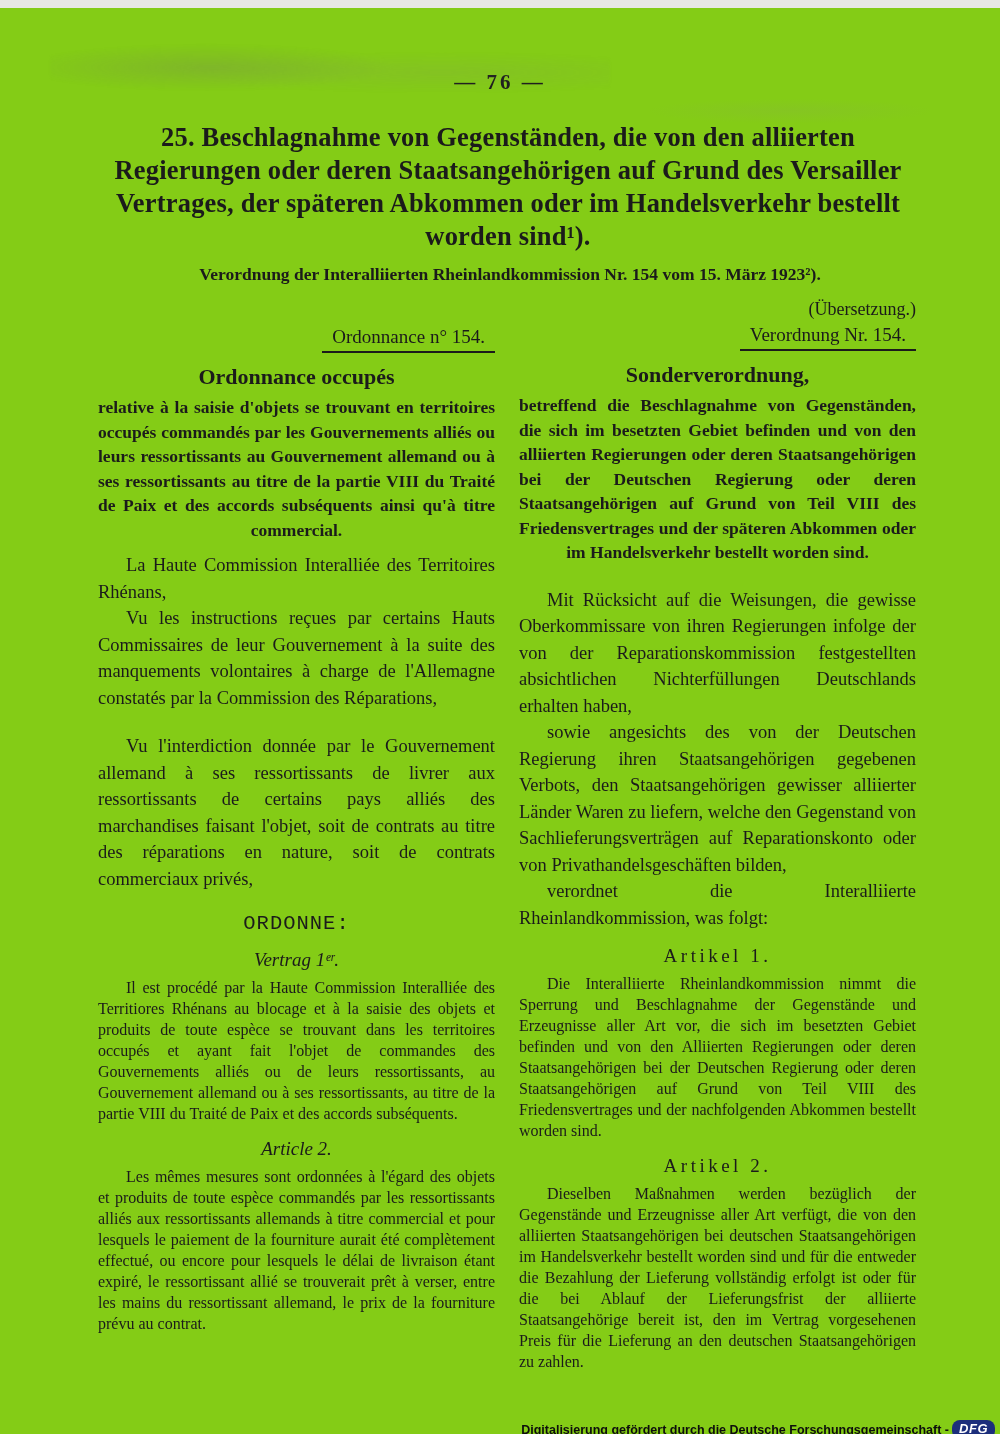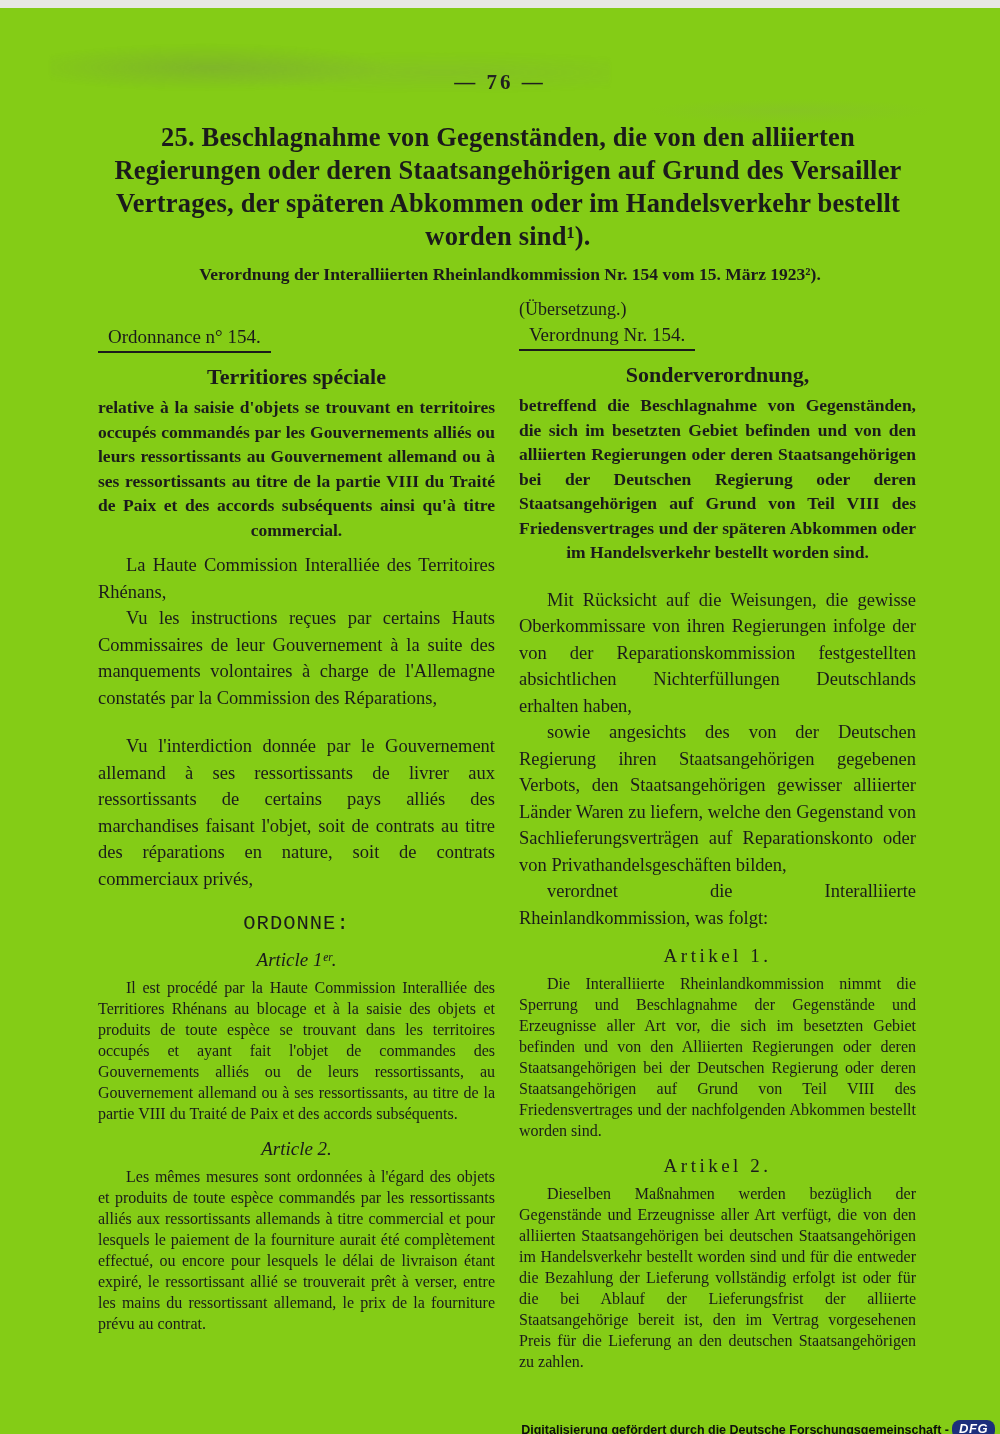--- a/index.html
+++ b/index.html
@@ -51,25 +51,25 @@
   }
   .columns {
     display:flex;
     width:818px;
     margin:14px 84px 0 98px;
     gap:24px;
   }
   .col { flex:1; min-width:0; }
 
   .translation-note {
-    text-align:left;
+    text-align:right;
     font-size:18px;
     margin-bottom:4px;
   }
-  .col-title-row { text-align:left; margin-top:0; }
+  .col-title-row { text-align:right; margin-top:0; }
   .col.left .col-title-row { margin-top:27px; }
   .col-title {
     display:inline-block;
     font-size:19px;
     padding:0 10px 3px;
     border-bottom:2.5px solid #1b1b1b;
   }
   .col-heading {
     text-align:center;
     font-weight:bold;
@@ -147,28 +147,28 @@
   <h1 class="doc-title">25. Beschlagnahme von Gegenständen, die von den alliierten Regierungen oder deren Staatsangehörigen auf Grund des Versailler Vertrages, der späteren Abkommen oder im Handelsverkehr bestellt worden sind¹).</h1>
 
   <div class="doc-subtitle">Verordnung der Interalliierten Rheinlandkommission Nr. 154 vom 15. März 1923²).</div>
 
   <div class="columns">
 
     <div class="col left">
       <div class="col-title-row">
         <span class="col-title">Ordonnance n° 154.</span>
       </div>
-      <div class="col-heading">Territiores spéciale</div>
+      <div class="col-heading">Ordonnance occupés</div>
       <div class="intro">relative à la saisie d'objets se trouvant en territoires occupés commandés par les Gouvernements alliés ou leurs ressortissants au Gouvernement allemand ou à ses ressortissants au titre de la partie VIII du Traité de Paix et des accords subséquents ainsi qu'à titre commercial.</div>
       <p class="para first-after-intro">La Haute Commission Interalliée des Territoires Rhénans,</p>
       <p class="para">Vu les instructions reçues par certains Hauts Commissaires de leur Gouvernement à la suite des manquements volontaires à charge de l'Allemagne constatés par la Commission des Réparations,</p>
       <p class="para gap-top">Vu l'interdiction donnée par le Gouvernement allemand à ses ressortissants de livrer aux ressortissants de certains pays alliés des marchandises faisant l'objet, soit de contrats au titre des réparations en nature, soit de contrats commerciaux privés,</p>
       <div class="section-label">ORDONNE:</div>
 
-      <div class="article-heading fr">Article 1ᵉʳ.</div>
+      <div class="article-heading fr">Vertrag 1ᵉʳ.</div>
       <p class="article-text">Il est procédé par la Haute Commission Interalliée des Territiores Rhénans au blocage et à la saisie des objets et produits de toute espèce se trouvant dans les territoires occupés et ayant fait l'objet de commandes des Gouvernements alliés ou de leurs ressortissants, au Gouvernement allemand ou à ses ressortissants, au titre de la partie VIII du Traité de Paix et des accords subséquents.</p>
 
       <div class="article-heading fr">Article 2.</div>
       <p class="article-text">Les mêmes mesures sont ordonnées à l'égard des objets et produits de toute espèce commandés par les ressortissants alliés aux ressortissants allemands à titre commercial et pour lesquels le paiement de la fourniture aurait été complètement effectué, ou encore pour lesquels le délai de livraison étant expiré, le ressortissant allié se trouverait prêt à verser, entre les mains du ressortissant allemand, le prix de la fourniture prévu au contrat.</p>
 
     </div>
 
     <div class="col right">
       <div class="translation-note">(Übersetzung.)</div>
       <div class="col-title-row">

